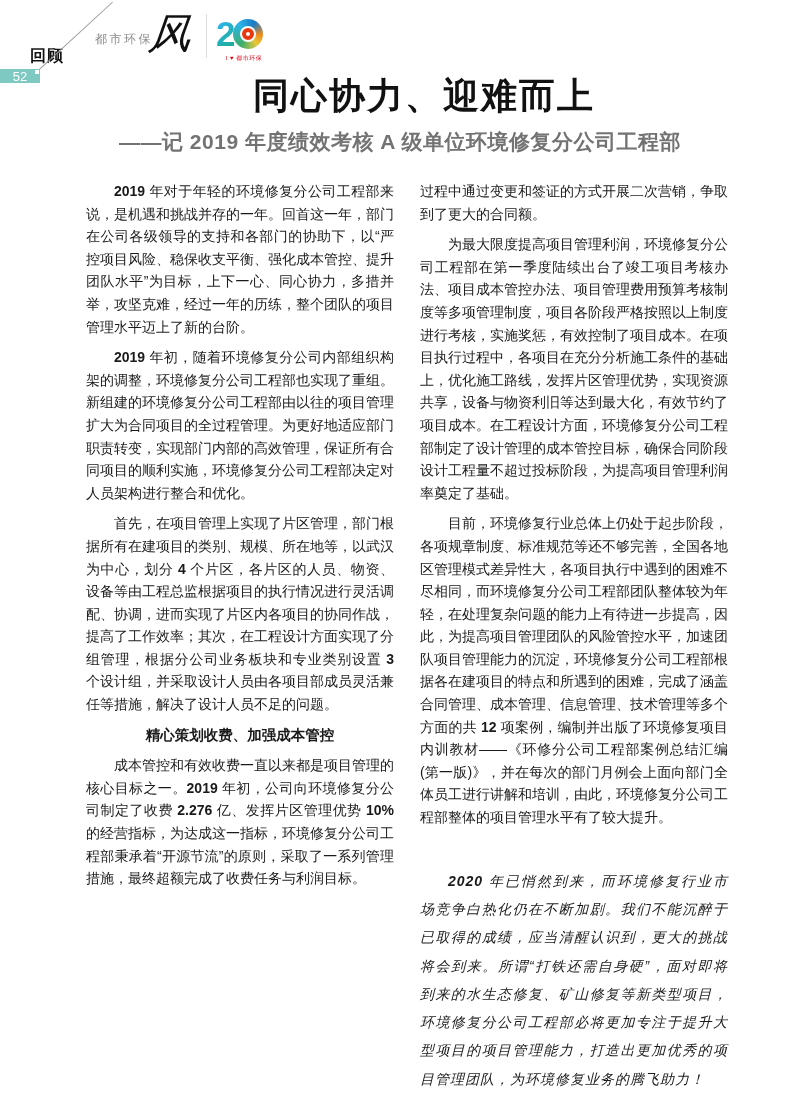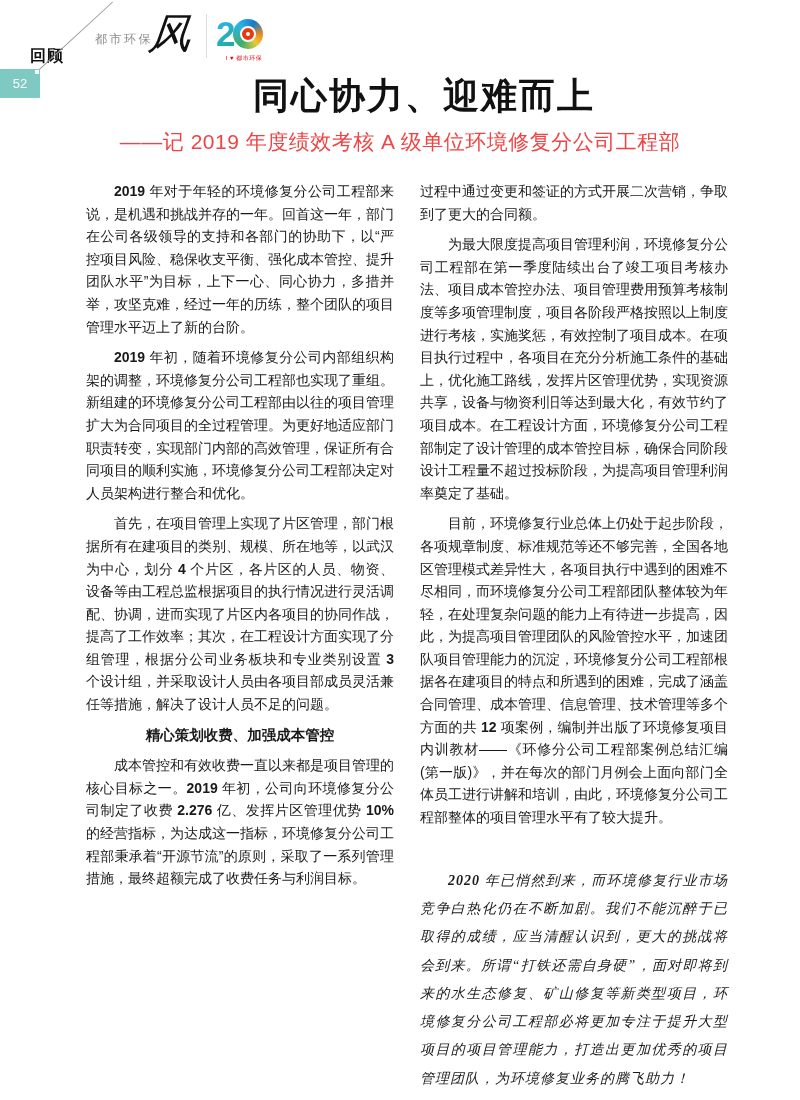--- a/index.html
+++ b/index.html
@@ -5,21 +5,21 @@
   * { margin:0; padding:0; box-sizing:border-box; }
   html,body { background:#fff; }
   .page {
     position:relative; width:800px; height:1100px; background:#fff;
     font-family:"Liberation Sans", sans-serif; color:#1a1a1a; overflow:hidden;
   }
   
   .section-tag { position:absolute; left:30px; top:22px; font-size:16px; font-weight:bold; color:#111; letter-spacing:1px;margin-top:24px; }
   .diag-line { position:absolute; left:38px; top:70px; width:101px; border-top:1px solid #9a9a9a; transform:rotate(-42.6deg); transform-origin:0 0; }
   .page-num {
-    position:absolute; left:0; top:69px; width:40px; height:29px; background:#7ec9c2;
+    position:absolute; left:0; top:69px; width:40px; height:14px; background:#7ec9c2;
     color:#fff; font-size:13px; display:flex; align-items:center; justify-content:center;
   }
   .page-num .corner { position:absolute; top:1px; right:1px; width:4px; height:4px; background:#fff; }
   .brand-name { position:absolute; left:95px; top:31px; font-size:12px; color:#8d8d8d; letter-spacing:2.5px; }
   .brand-calligraphy {
     position:absolute; left:149px; top:6px; font-size:42px; color:#111;
     font-family:"DejaVu Serif", serif; font-style:italic; transform:skewX(-6deg);
   }
   .brand-divider { position:absolute; left:206px; top:14px; width:1px; height:44px; background:#dcdcdc; }
   .logo20 { position:absolute; left:216px; top:17px; display:flex; align-items:center; }
@@ -32,31 +32,31 @@
     width:30px; height:30px; border-radius:50%; margin-left:-2px;
     background:conic-gradient(from 210deg,#3fae6a,#2bb3e8 30%,#1a7ac4 50%,#f08c1e 68%,#e8c93a 80%,#3fae6a);
     display:flex; align-items:center; justify-content:center;
   }
   .logo20 .ring-core { position:relative; width:16px; height:16px; border-radius:50%; background:#e8380d; border:2px solid #fff; }
   .logo20 .ring-core::after { content:""; position:absolute; inset:4px; border-radius:50%; background:#fff; }
   .logo-caption { position:absolute; left:214px; top:54px; width:60px; text-align:center; font-size:6px; color:#e60012; letter-spacing:0.5px; white-space:nowrap; }
   
   .title-block { position:absolute; left:0; right:0; top:72px; text-align:center; }
   .article-title { font-size:36px; font-weight:800; letter-spacing:2px; color:#111;padding-left:48px; }
-  .article-subtitle { font-size:21px; font-weight:400; margin-top:7px; letter-spacing:0.5px; color:#ef4444; }
+  .article-subtitle { font-size:21px; font-weight:700; margin-top:7px; letter-spacing:0.5px; color:#737373; }
   
   .columns { position:absolute; left:78px; top:172px; width:658px; display:flex; gap:10px; }
   .col { width:324px; font-size:14px; line-height:22.6px; text-align:justify; text-justify:inter-ideograph; }
   .col p { margin:8px; }
   .indent { text-indent:2em; }
   .col b { font-weight:bold; }
   .section-heading { text-align:center; font-weight:bold; font-size:14.5px; margin:13px 0 9px 0; text-indent:0; }
   .kaiti {
     margin-top:38px !important; line-height:28.3px; letter-spacing:1px;
-    font-family:Liberation Serif, serif; font-style:italic;
+    font-family:Liberation Sans, sans-serif; font-style:italic;
   }
   .signature { text-align:right; font-weight:bold; font-size:15px; margin-top:26px !important; }
 </style>
 </head>
 <body>
 
 <div class="page">
 
   <div class="section-tag">回顾</div>
   <div class="diag-line"></div>

